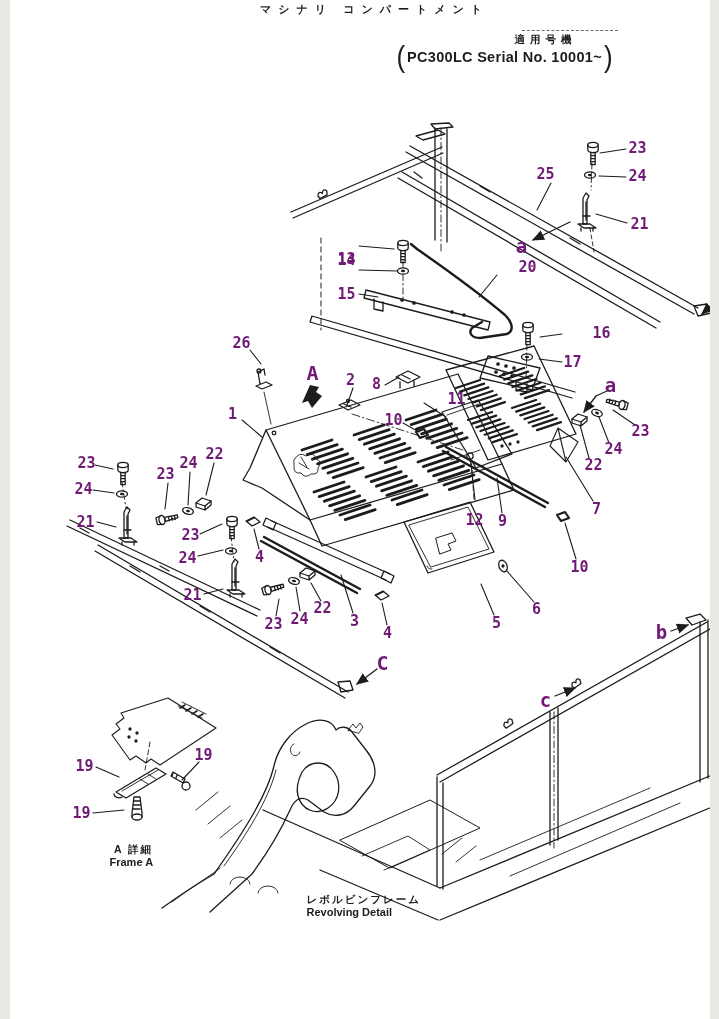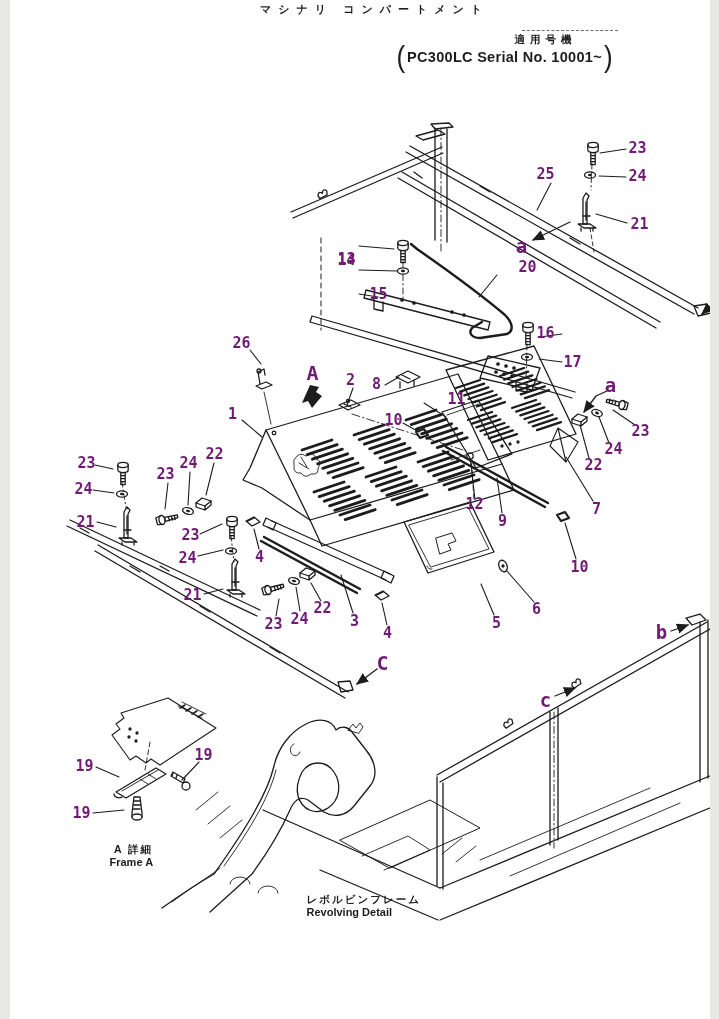--- a/index.html
+++ b/index.html
@@ -347,37 +347,37 @@
 
   <div id="callouts">
       <span class="callout" style="left: 628px; top: 148px;">23</span>
       <span class="callout" style="left: 628px; top: 176px;">24</span>
       <span class="callout" style="left: 536px; top: 174px;">25</span>
       <span class="callout" style="left: 630px; top: 224px;">21</span>
       <span class="callout low" style="left: 512px; top: 246px;">a</span>
       <span class="callout low" style="left: 710px; top: 299px;">b</span>
       <span class="callout" style="left: 337px; top: 259px;">13</span>
       <span class="callout" style="left: 337px; top: 260px;">14</span>
-      <span class="callout" style="left: 337px; top: 294px; margin-left: 32px;">15</span>
+      <span class="callout" style="left: 337px; top: 294px;">15</span>
       <span class="callout" style="left: 518px; top: 267px;">20</span>
-      <span class="callout" style="left: 536px; top: 333px;">16</span>
+      <span class="callout" style="left: 592px; top: 333px;">16</span>
       <span class="callout" style="left: 563px; top: 362px;">17</span>
       <span class="callout" style="left: 232px; top: 343px;">26</span>
       <span class="callout cap" style="left: 303px; top: 373px;">A</span>
       <span class="callout" style="left: 341px; top: 380px;">2</span>
       <span class="callout" style="left: 367px; top: 384px;">8</span>
       <span class="callout" style="left: 405px; top: 399px; margin-left: 42px;">11</span>
       <span class="callout" style="left: 384px; top: 420px;">10</span>
       <span class="callout" style="left: 223px; top: 414px;">1</span>
       <span class="callout low" style="left: 601px; top: 385px;">a</span>
       <span class="callout" style="left: 631px; top: 431px;">23</span>
       <span class="callout" style="left: 604px; top: 449px;">24</span>
       <span class="callout" style="left: 584px; top: 465px;">22</span>
       <span class="callout" style="left: 587px; top: 509px;">7</span>
-      <span class="callout" style="left: 465px; top: 504px;">12</span>
+      <span class="callout" style="left: 465px; top: 520px;">12</span>
       <span class="callout" style="left: 493px; top: 521px;">9</span>
       <span class="callout" style="left: 570px; top: 567px;">10</span>
       <span class="callout" style="left: 77px; top: 463px;">23</span>
       <span class="callout" style="left: 74px; top: 489px;">24</span>
       <span class="callout" style="left: 76px; top: 522px;">21</span>
       <span class="callout" style="left: 156px; top: 474px;">23</span>
       <span class="callout" style="left: 179px; top: 463px;">24</span>
       <span class="callout" style="left: 205px; top: 454px;">22</span>
       <span class="callout" style="left: 181px; top: 535px;">23</span>
       <span class="callout" style="left: 178px; top: 558px;">24</span>

